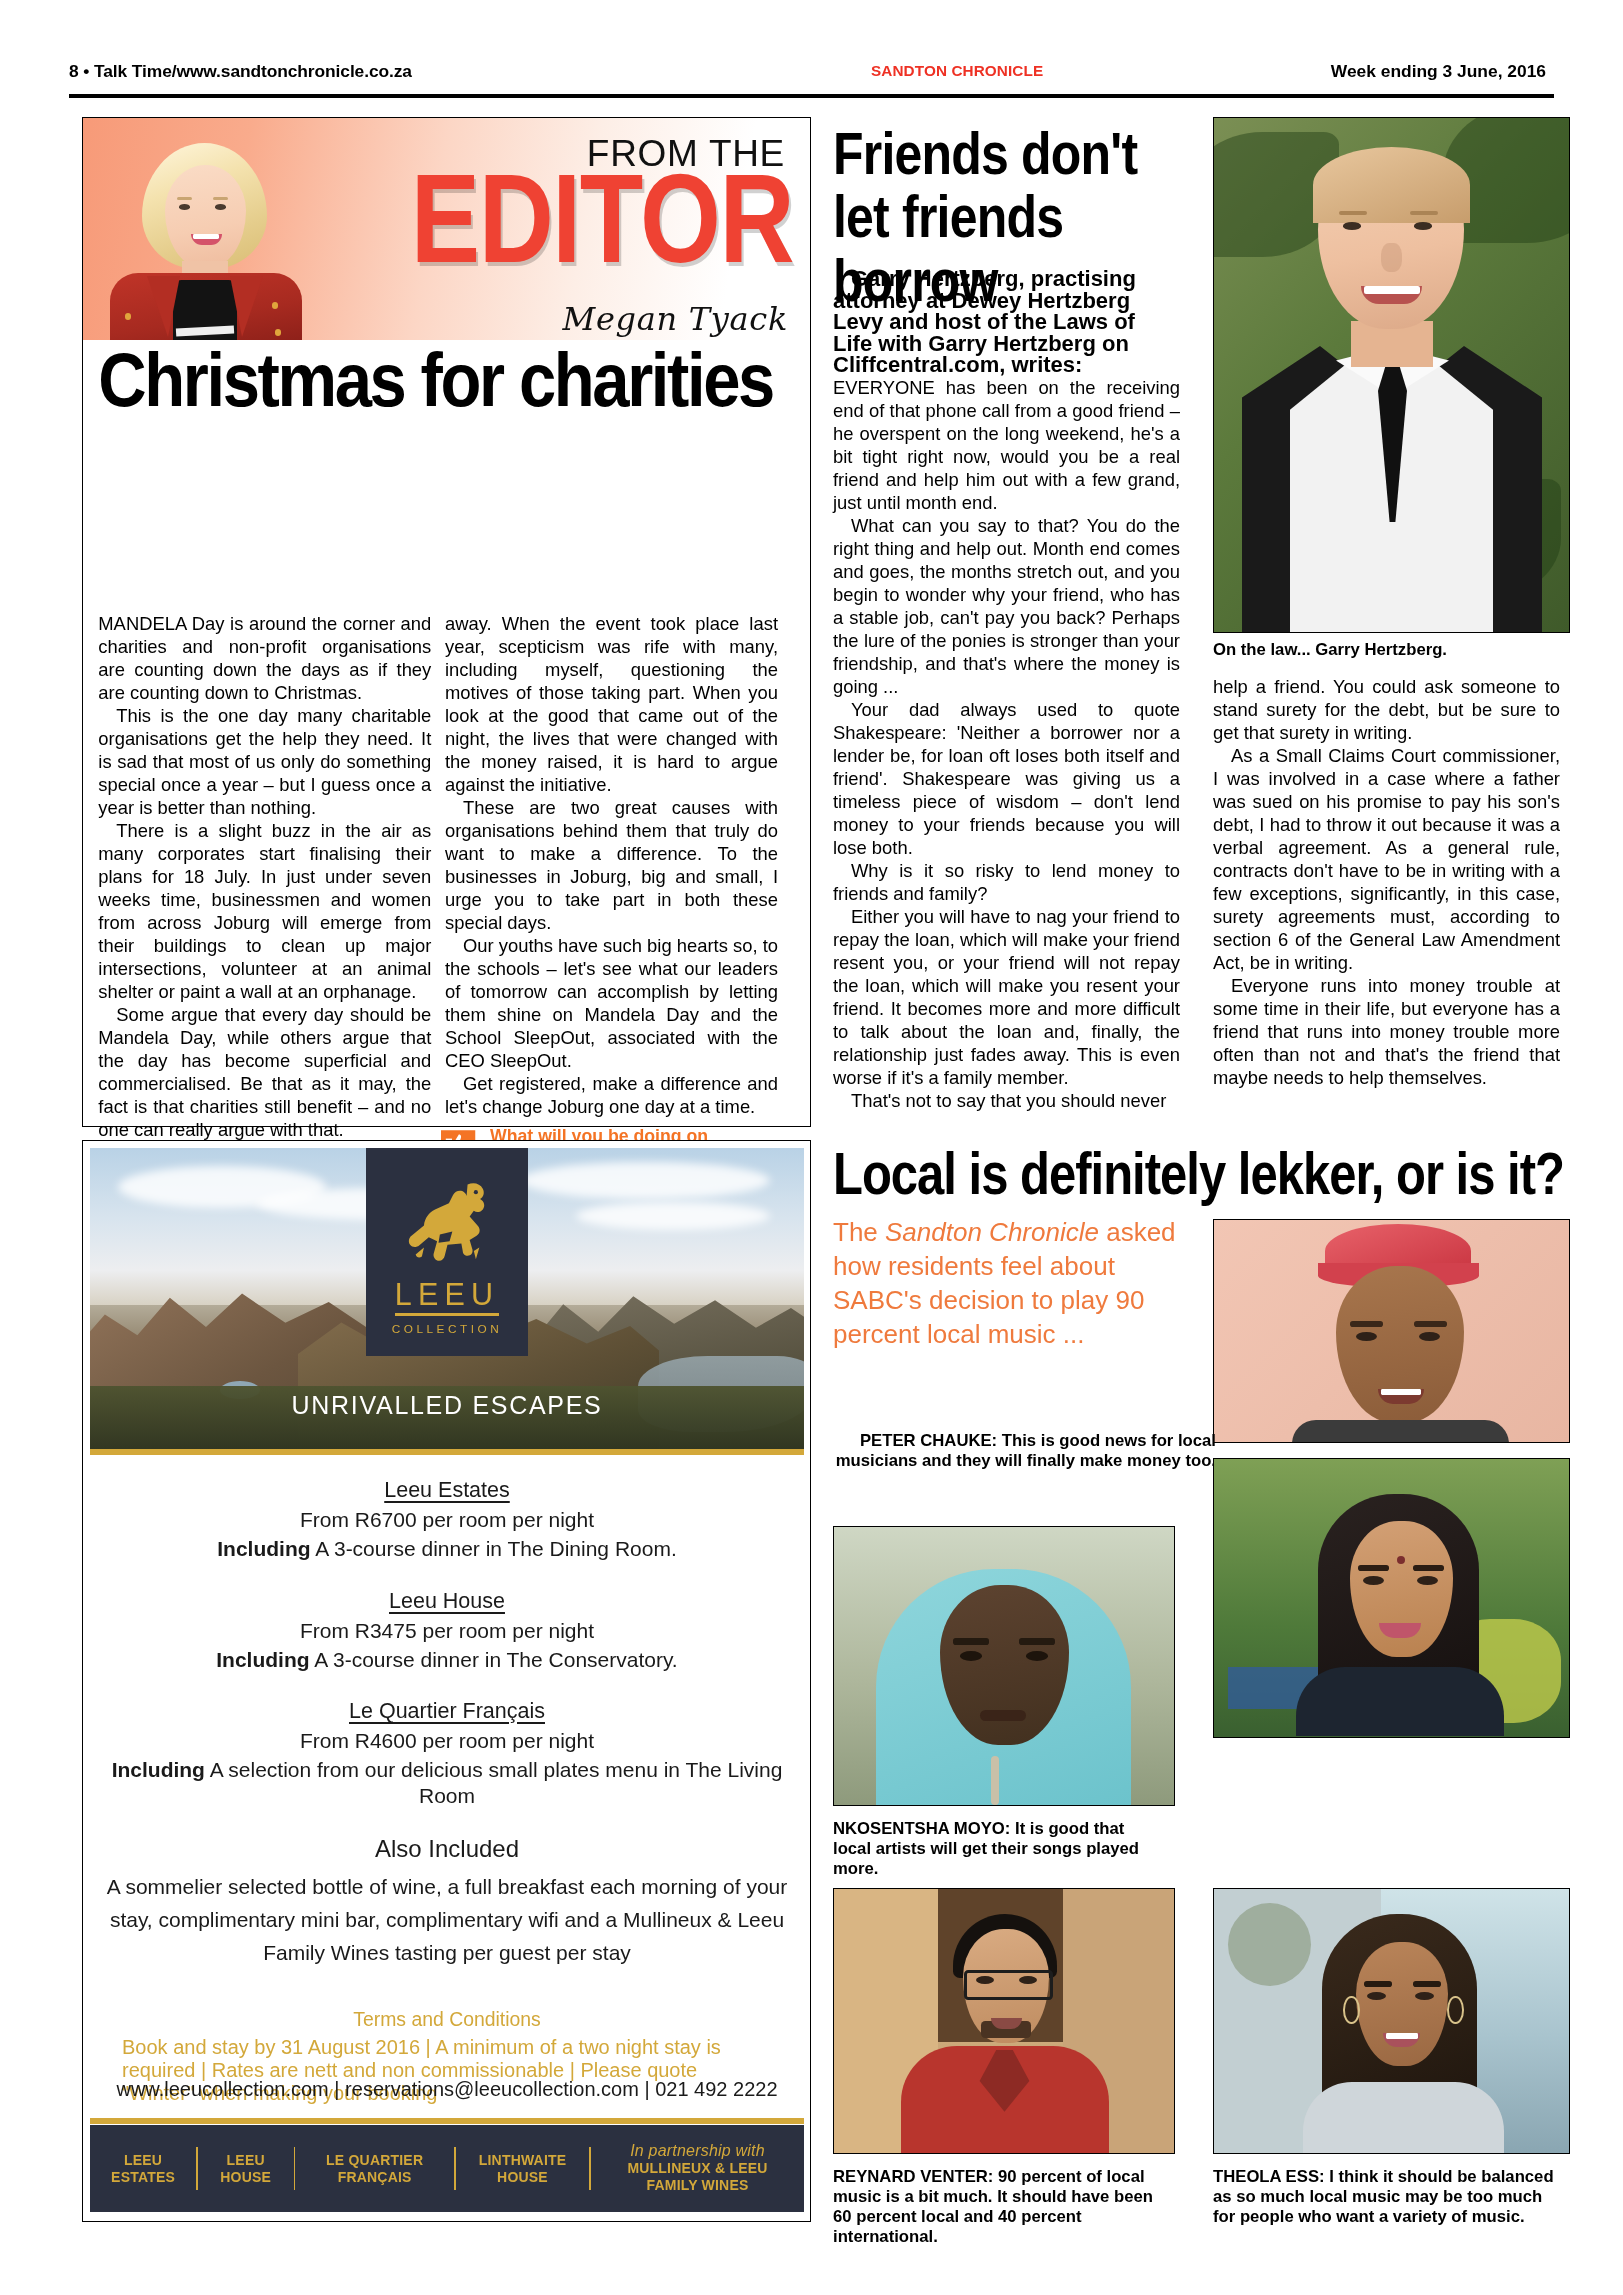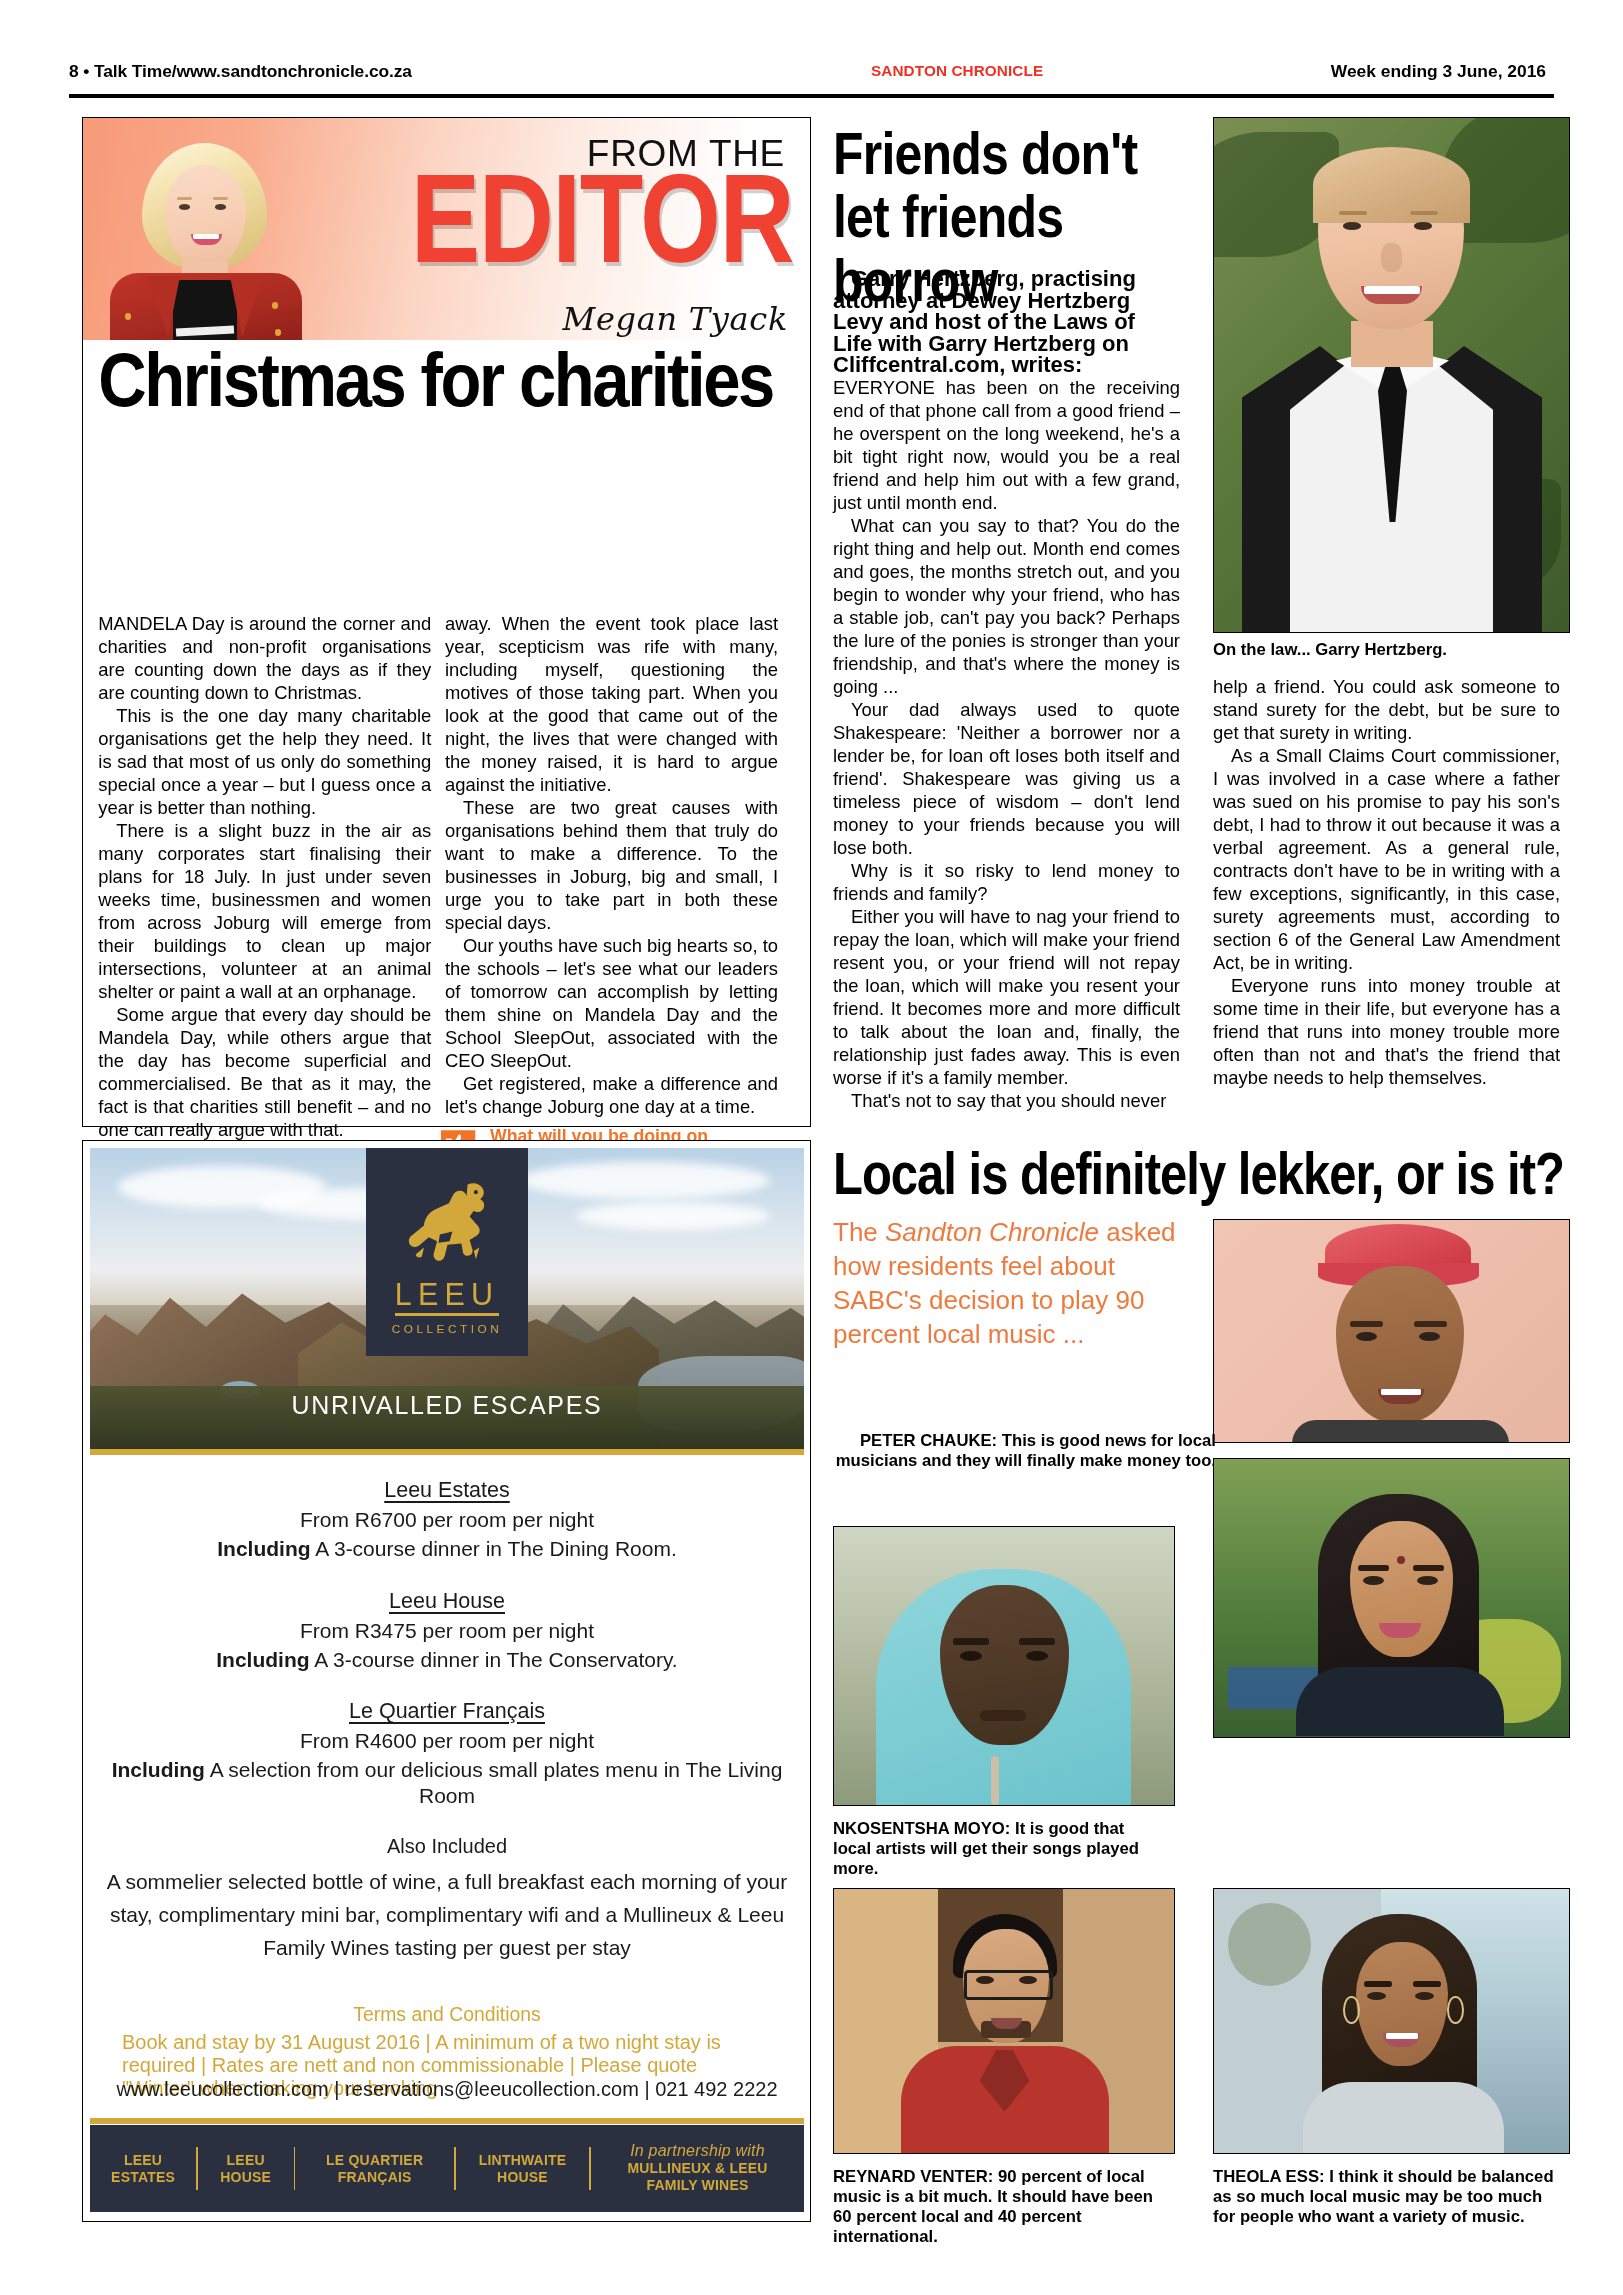--- a/index.html
+++ b/index.html
@@ -96,21 +96,21 @@
   #leeu-sub{position:absolute;left:0;top:174px;width:162px;text-align:center;color:#d3a83a;font-size:11.8px;letter-spacing:3.5px;}
   #unrivalled{position:absolute;left:0;top:243px;width:714px;text-align:center;color:#fff;font-size:25px;letter-spacing:1.7px;}
   #leeu-goldbar{position:absolute;left:7px;top:308px;width:714px;height:6.2px;background:#d3a83a;}
 
   #leeu-body{position:absolute;left:7px;top:322px;width:714px;text-align:center;color:#1a1a1a;}
   .lh{font-size:21.5px;text-decoration:underline;text-underline-offset:4.2px;margin:0 0 4.2px 0;}
   .lp{font-size:21px;margin:0 0 2.8px 0;line-height:26px;}
   .lp b{font-weight:bold;}
   .lgap{height:23.6px;}
   .lgap-sm{height:15.3px;}
-  #also-head{font-size:20px;margin:0 0 7px 0;}
+  #also-head{font-size:24px;margin:0 0 7px 0;}
   #also-body{font-size:21px;line-height:33px;margin:0 15.3px;text-align:center;}
   #tc-head{color:#d3a83a;font-size:19.4px;margin:39px 0 4.2px 0;}
   #tc-body{color:#d3a83a;font-size:20px;line-height:23px;margin:0 32px;text-align:left;}
   #leeu-contact{position:absolute;left:7px;top:937px;width:714px;text-align:center;font-size:20px;color:#1a1a1a;}
   #leeu-goldbar2{position:absolute;left:7px;top:977px;width:714px;height:6.2px;background:#d3a83a;}
   #leeu-footer{position:absolute;left:7px;top:984px;width:714px;height:87px;background:#2b3040;
      display:flex;align-items:center;justify-content:center;gap:0;}
   #leeu-footer .fi{color:#d3a83a;font-weight:bold;font-size:14px;text-align:center;line-height:16.7px;padding:0 12.5px;letter-spacing:0.2px;}
   #leeu-footer .sep{width:2.1px;height:43px;background:#d3a83a;}
   #leeu-footer .fi .small{font-size:16px;font-style:italic;font-weight:normal;display:block;}

